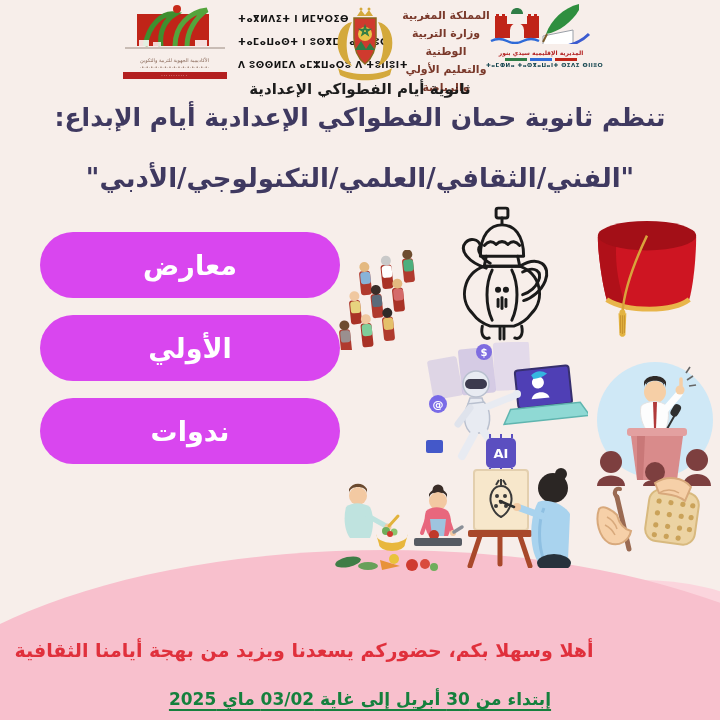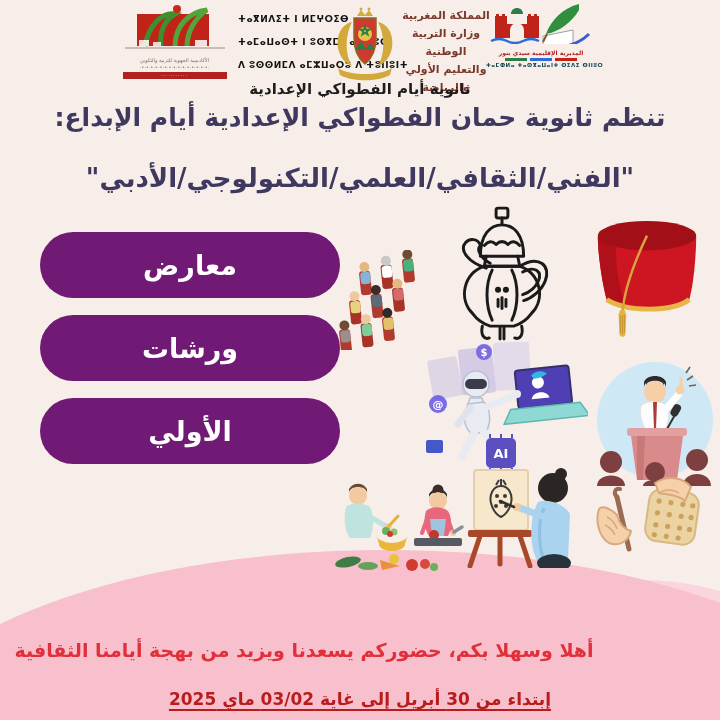--- a/index.html
+++ b/index.html
@@ -33,29 +33,29 @@
   
   .school  { position:absolute; top:80px; left:0; width:720px; text-align:center; direction:rtl;
              font-size:15px; font-weight:bold; color:#1d1d1d; }
   .title   { position:absolute; top:103px; left:0; width:720px; text-align:center; direction:rtl;
              font-size:25px; font-weight:bold; color:#3f3960; }
   .subtitle{ position:absolute; top:163px; left:0; width:720px; text-align:center; direction:rtl;
              font-size:26px; font-weight:bold; color:#3f3960; }
 
   
   .pills { position:absolute; left:40px; top:232px; width:300px; }
-  .pill  { width:300px; height:66px; margin-bottom:17px; background:#701a75; border-radius:34px;
+  .pill  { width:300px; height:66px; margin-bottom:17px; background:#d946ef; border-radius:34px;
            display:flex; align-items:center; justify-content:center; direction:rtl;
            color:#ffffff; font-size:27px; font-weight:bold; cursor:pointer; }
 
   
   .welcome { position:absolute; top:639px; left:0; width:608px; text-align:center; direction:rtl;
              color:#e0303c; font-size:19px; font-weight:bold; z-index:5; }
   .dates   { position:absolute; top:689px; left:0; width:720px; text-align:center; direction:rtl;
-             color:#b91c1c; font-size:17px; font-weight:bold; z-index:5;
+             color:#15803d; font-size:17px; font-weight:bold; z-index:5;
              text-decoration:underline; text-decoration-thickness:2px; text-underline-offset:4px; }
 
   .illus { position:absolute; }
 </style>
 </head>
 <body>
 
 <div class="poster">
 
   <div class="blob-light"></div>
@@ -132,22 +132,22 @@
       <div class="tf">ⵜⴰⵎⵀⵍⴰ ⵜⴰⵙⴳⴰⵡⴰⵏⵜ ⵙⵉⴷⵉ ⴱⵏⵏⵓⵔ</div>
     </div>
   </div>
 
   <div class="school">ثانوية أيام الفطواكي الإعدادية</div>
   <div class="title">تنظم ثانوية حمان الفطواكي الإعدادية أيام الإبداع:</div>
   <div class="subtitle">"الفني/الثقافي/العلمي/التكنولوجي/الأدبي"</div>
 
   <div class="pills">
     <div class="pill">معارض</div>
-    <div class="pill">ورشات</div>
     <div class="pill">الأولي</div>
+    <div class="pill">ندوات</div>
   </div>
 
   <svg class="illus" style="left:336px; top:250px;" width="118" height="100" viewBox="0 0 118 100">
     <g transform="rotate(-6 59 50)">
       <g transform="translate(26,0)">
         <rect x="0" y="18" width="11" height="24" rx="3" fill="#b03a2e"></rect>
           <circle cx="6" cy="14" r="5" fill="#e4b980"></circle>
           <rect x="1" y="19" width="10" height="12" rx="3" fill="#88b3d8"></rect>
         <rect x="22" y="14" width="11" height="24" rx="3" fill="#a93226"></rect>
           <circle cx="28" cy="10" r="5" fill="#c9c9c9"></circle>

